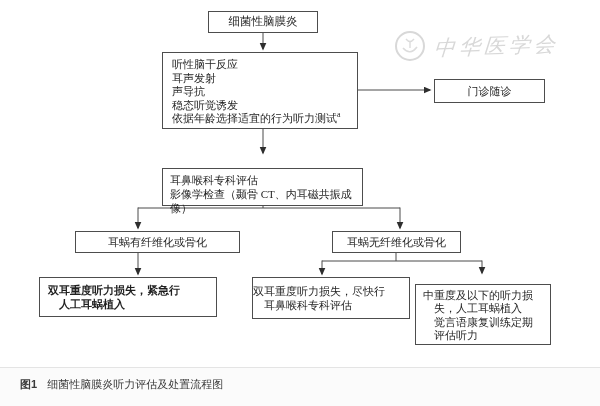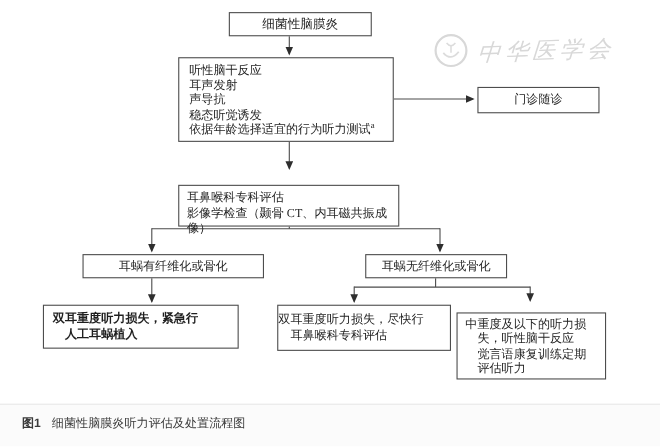--- a/index.html
+++ b/index.html
@@ -83,21 +83,21 @@
   <div class="watermark">
     <svg width="32" height="32" viewBox="0 0 32 32">
       <circle cx="16" cy="16" r="14" stroke="#d8d8d8" stroke-width="2" fill="none"></circle>
       <path d="M9 18 q7 8 14 -1" stroke="#dcdcdc" stroke-width="1.6" fill="none"></path>
       <path d="M12 9 q4 5 8 0" stroke="#dcdcdc" stroke-width="1.4" fill="none"></path>
       <path d="M16 11 v7" stroke="#dcdcdc" stroke-width="1.4" fill="none"></path>
     </svg>
     <span class="wm-text">中华医学会</span>
   </div>
 
-  <div class="node center" style="left:208px;top:11px;width:130px;height:22px;font-size:11.5px;">细菌性脑膜炎</div>
+  <div class="node center" style="left:208px;top:11px;width:110px;height:22px;font-size:11.5px;font-family:Liberation Mono, monospace;">细菌性脑膜炎</div>
 
   <div class="node multi" style="left:162px;top:52px;width:196px;height:77px;line-height:13.6px;">
     <div>听性脑干反应</div>
     <div>耳声发射</div>
     <div>声导抗</div>
     <div>稳态听觉诱发</div>
     <div><span>依据年龄选择适宜的行为听力测试</span><sup>a</sup></div>
   </div>
 
   <div class="node center" style="left:434px;top:79px;width:111px;height:24px;">门诊随诊</div>
@@ -116,21 +116,21 @@
     <div class="cont">人工耳蜗植入</div>
   </div>
 
   <div class="node multi" style="left:252px;top:277px;width:158px;height:42px;padding:6px 0;">
     <div>双耳重度听力损失，尽快行</div>
     <div class="cont">耳鼻喉科专科评估</div>
   </div>
 
   <div class="node multi" style="left:415px;top:284px;width:136px;height:61px;padding:4px 7px;line-height:13.3px;">
     <div>中重度及以下的听力损</div>
-    <div class="cont">失，听性脑干反应</div>
+    <div class="cont">失，人工耳蜗植入</div>
     <div class="cont">觉言语康复训练定期</div>
     <div class="cont">评估听力</div>
   </div>
 
   <div class="caption-divider"></div>
   <div class="caption-bar"></div>
   <div class="caption">
     <b>图1</b><span>细菌性脑膜炎听力评估及处置流程图</span>
   </div>
 

